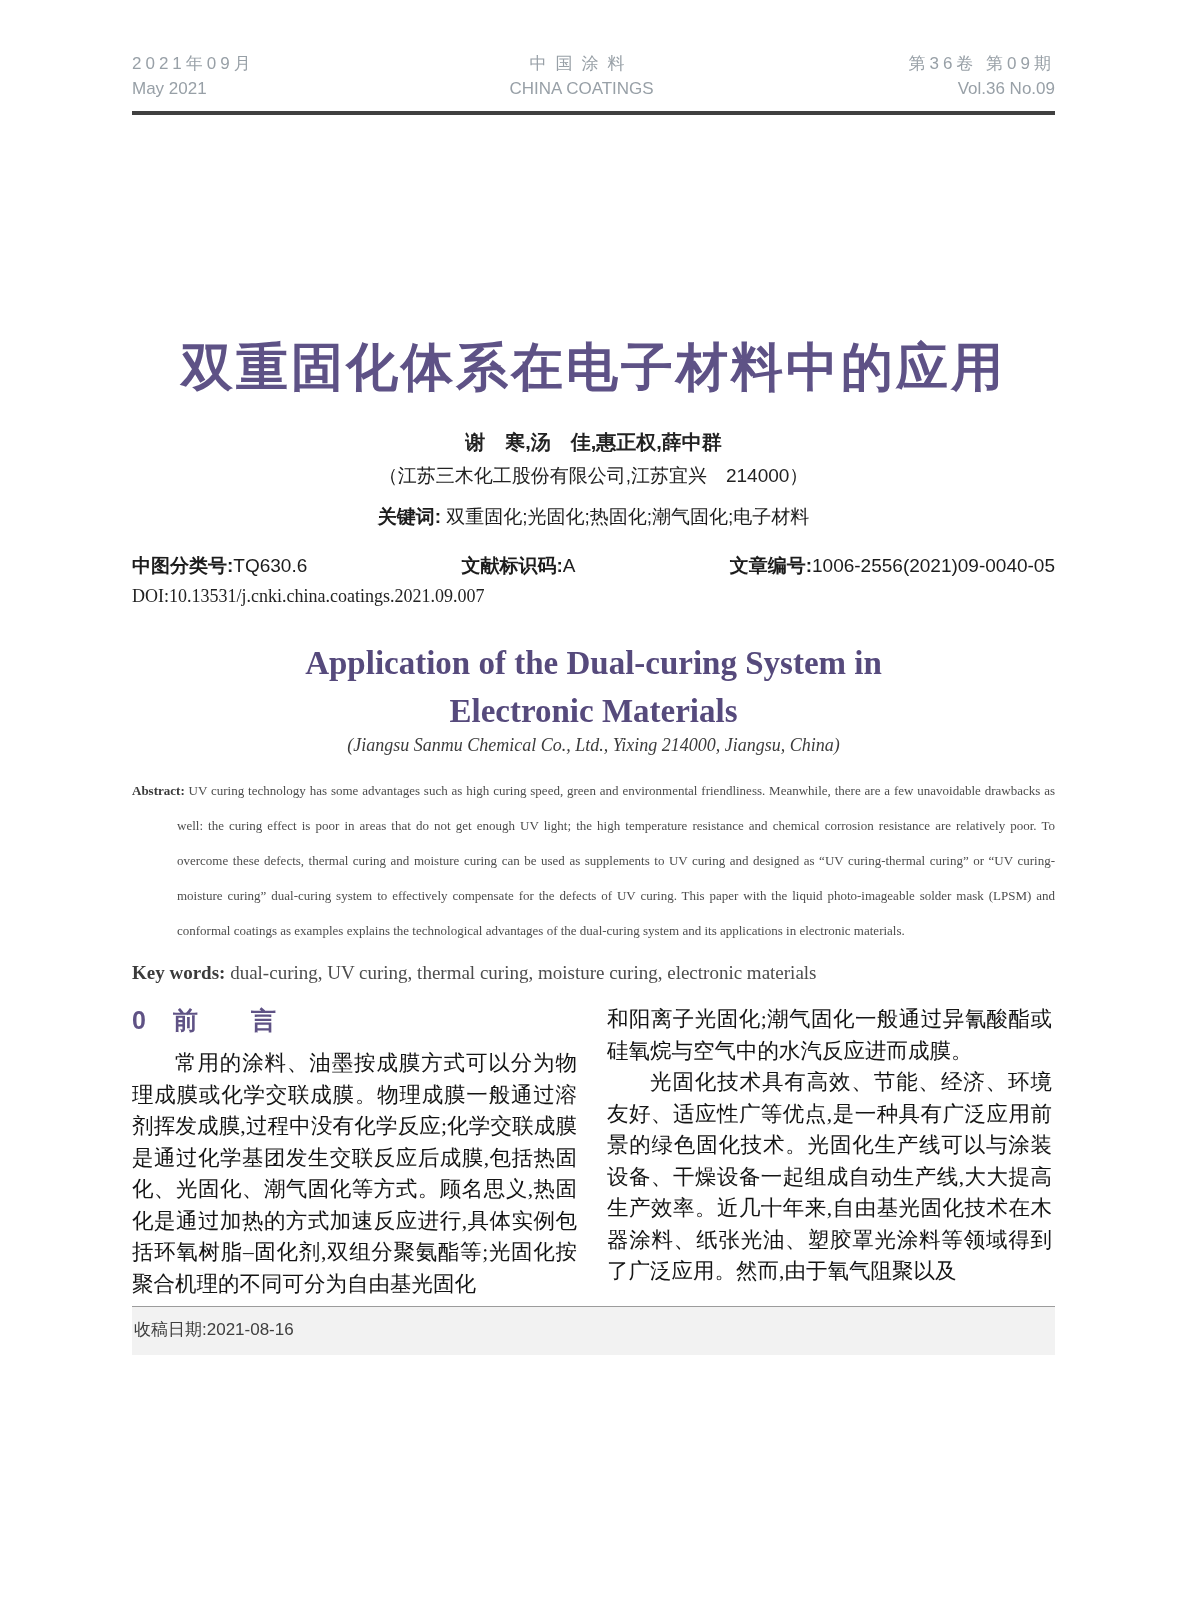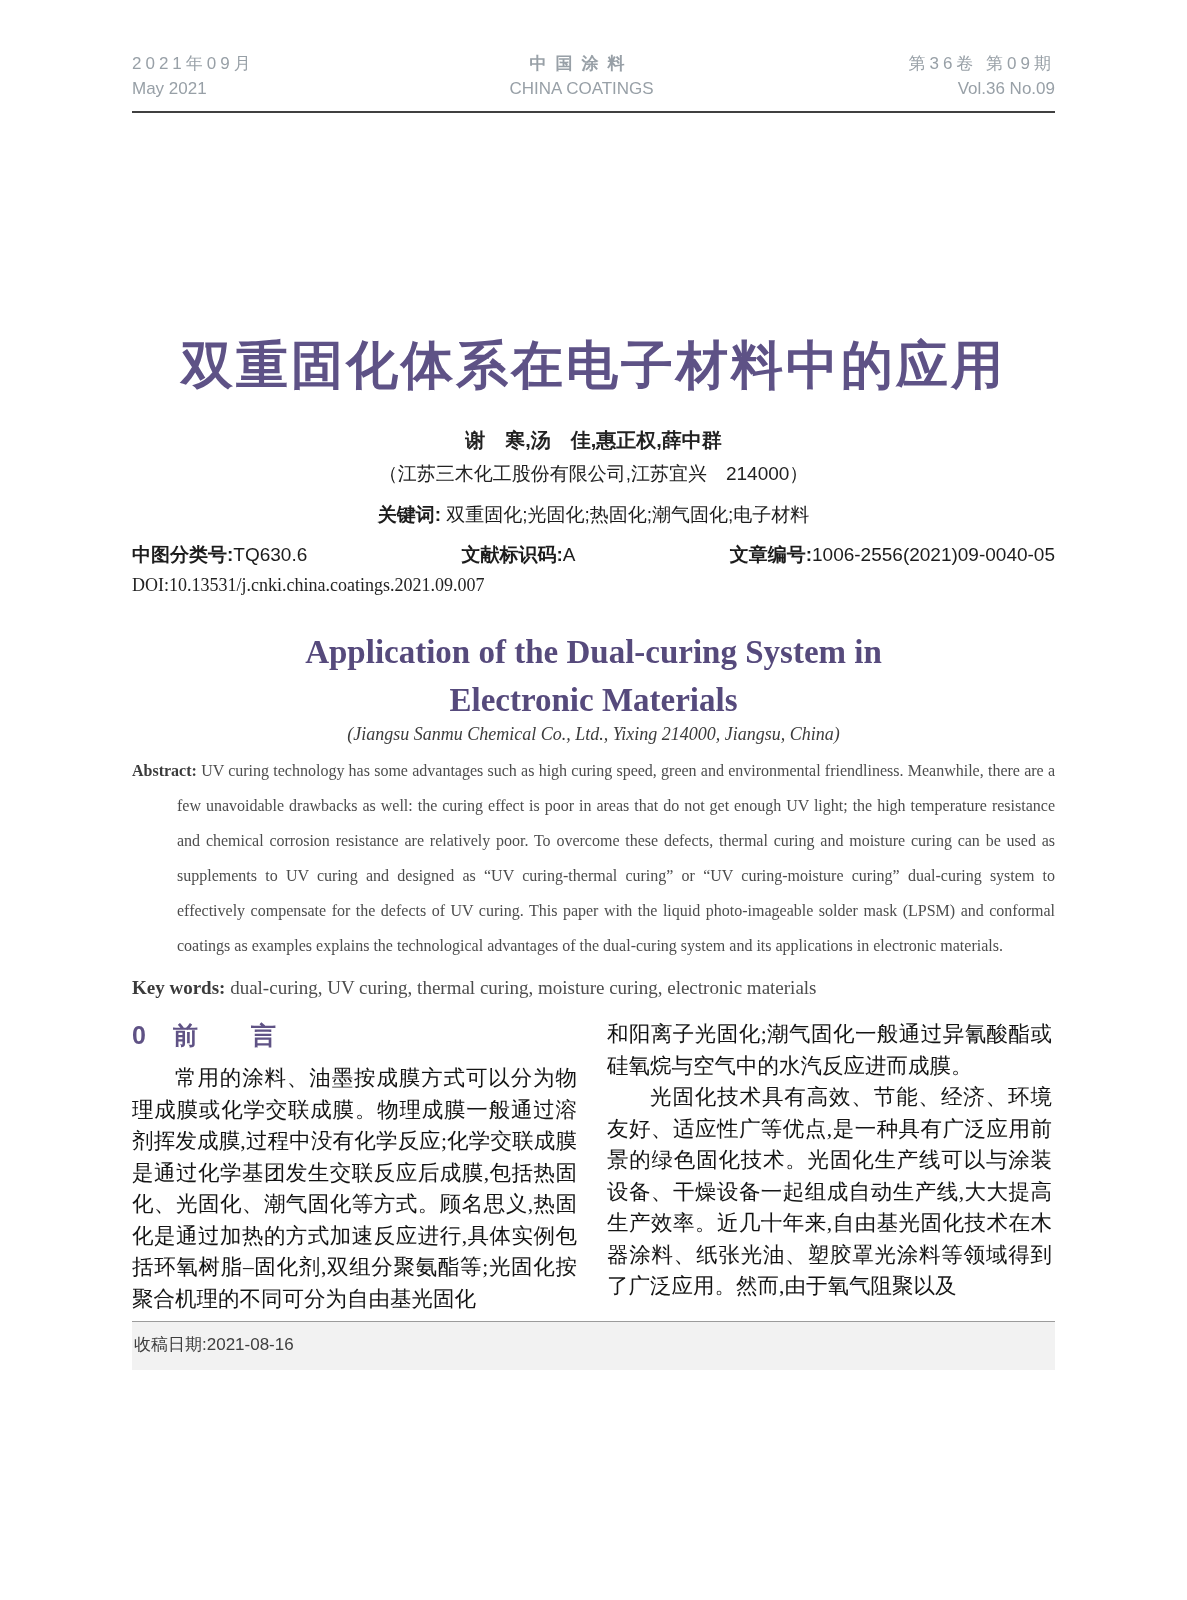--- a/index.html
+++ b/index.html
@@ -15,31 +15,31 @@
     overflow: hidden;
   }
   .content { padding: 0 132px; }
 
   
   .jheader {
     margin-top: 52px;
     display: flex;
     justify-content: space-between;
     align-items: flex-end;
-    border-bottom: 2px solid #404040;
+    border-bottom: 4px solid #404040;
     padding-bottom: 10px;
     color: #98a0a7;
     font-size: 17px;
     line-height: 1.45;
   }
   .jheader .col { display: flex; flex-direction: column; }
   .jheader .col.center { text-align: center; }
   .jheader .col.right { text-align: right; }
   .jheader .zh { letter-spacing: 4px; }
-  .jheader .center .zh { letter-spacing: 9px; font-weight: bold; }
+  .jheader .center .zh { letter-spacing: 9px; }
 
   
   .title-zh {
     margin-top: 218px;
     text-align: center;
     font-size: 52px;
     font-weight: 900;
     letter-spacing: 3px;
     color: #5e5286;
   }
@@ -64,21 +64,21 @@
     line-height: 28px;
     text-align: justify;
     padding-left: 34px;
     text-indent: -34px;
     color: #1d1d1d;
   }
   .abstract-zh .lab { font-weight: 700; }
   .keywords-zh { margin-top: 14px; font-size: 19px; line-height: 28px; text-align: center; }
   .keywords-zh .lab { font-weight: 700; }
   .clc-row {
-    margin-top: 12px;
+    margin-top: 21px;
     display: flex;
     justify-content: space-between;
     font-size: 19px;
     line-height: 28px;
   }
   .clc-row .lab { font-weight: 700; }
   .doi-line {
     margin-top: 3px;
     font-family: "Liberation Serif", serif;
     font-size: 18px;
@@ -105,23 +105,23 @@
   .affil-en {
     text-align: center;
     font-family: "Liberation Serif", serif;
     font-style: italic;
     font-size: 18px;
     color: #3c3c3c;
   }
 
   
   .abstract-en {
-    margin-top: 8px;
-    font-family: "Liberation Serif", serif;
-    font-size: 16px;
+    margin-top: 17px;
+    font-family: "Liberation Serif", serif;
+    font-size: 13px;
     line-height: 35px;
     text-align: justify;
     color: #4d4d4d;
     padding-left: 45px;
     text-indent: -45px;
   }
   .abstract-en .lab { font-weight: 700; color: #3b3b3b; }
   .keywords-en {
     margin-top: 10px;
     font-family: "Liberation Serif", serif;

